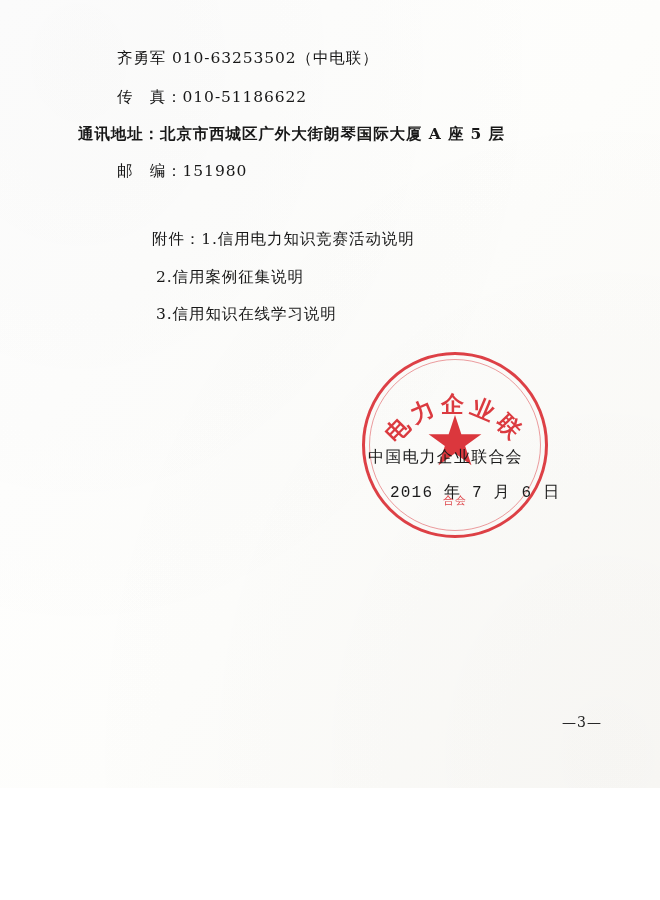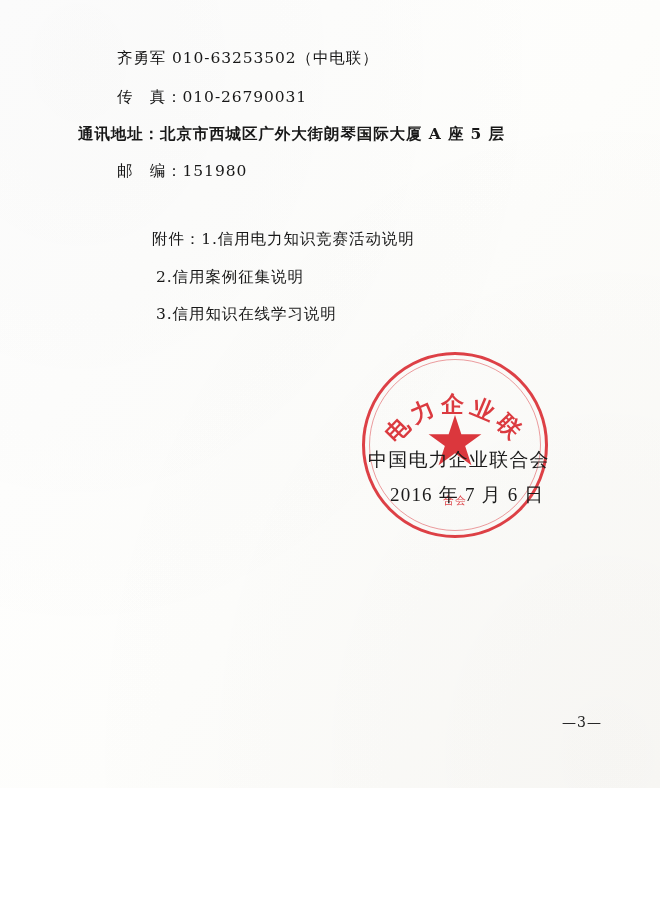--- a/index.html
+++ b/index.html
@@ -122,38 +122,38 @@
     color: #d8262c;
     font-family: "DejaVu Sans", "Liberation Sans", sans-serif;
     font-size: 11px;
     letter-spacing: 1px;
     opacity: 0.85;
   }
   
   .overlay-text {
     position: absolute;
     white-space: nowrap;
-    font-family: Liberation Serif, serif;
-    font-size: 19px;
+    font-family: Liberation Mono, monospace;
+    font-size: 16px;
     letter-spacing: 1.2px;
     color: #1b1b1b;
   }
   #l-org  { left: 368px; top: 447px; }
   #l-date { left: 390px; top: 482px; text-align: center; }
 </style>
 </head>
 <body>
 
 <div class="page">
 
   <div class="doc-body">
 
     <div class="line" id="l-contact">齐勇军 010-63253502（中电联）</div>
 
-    <div class="line" id="l-fax">传　真：010-26790031</div>
+    <div class="line" id="l-fax">传　真：010-51186622</div>
 
     <div class="line" id="l-address">通讯地址：北京市西城区广外大街朗琴国际大厦 A 座 5 层</div>
 
     <div class="line" id="l-postcode">邮　编：151980</div>
 
     <div class="line" id="l-attach-label">附件：1.信用电力知识竞赛活动说明</div>
 
     <div class="line" id="l-attach-2">2.信用案例征集说明</div>
 
     <div class="line" id="l-attach-3">3.信用知识在线学习说明</div>

